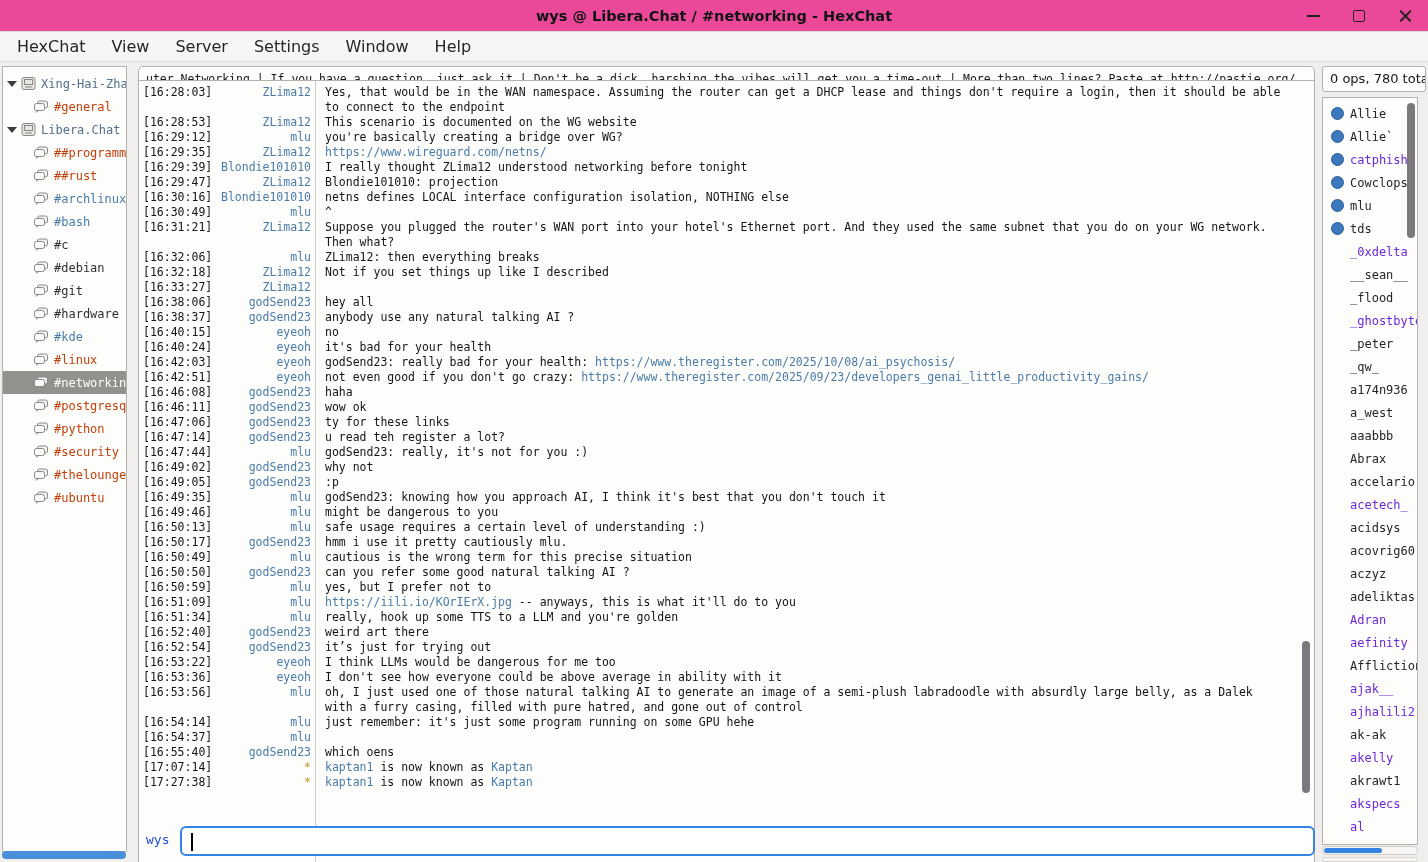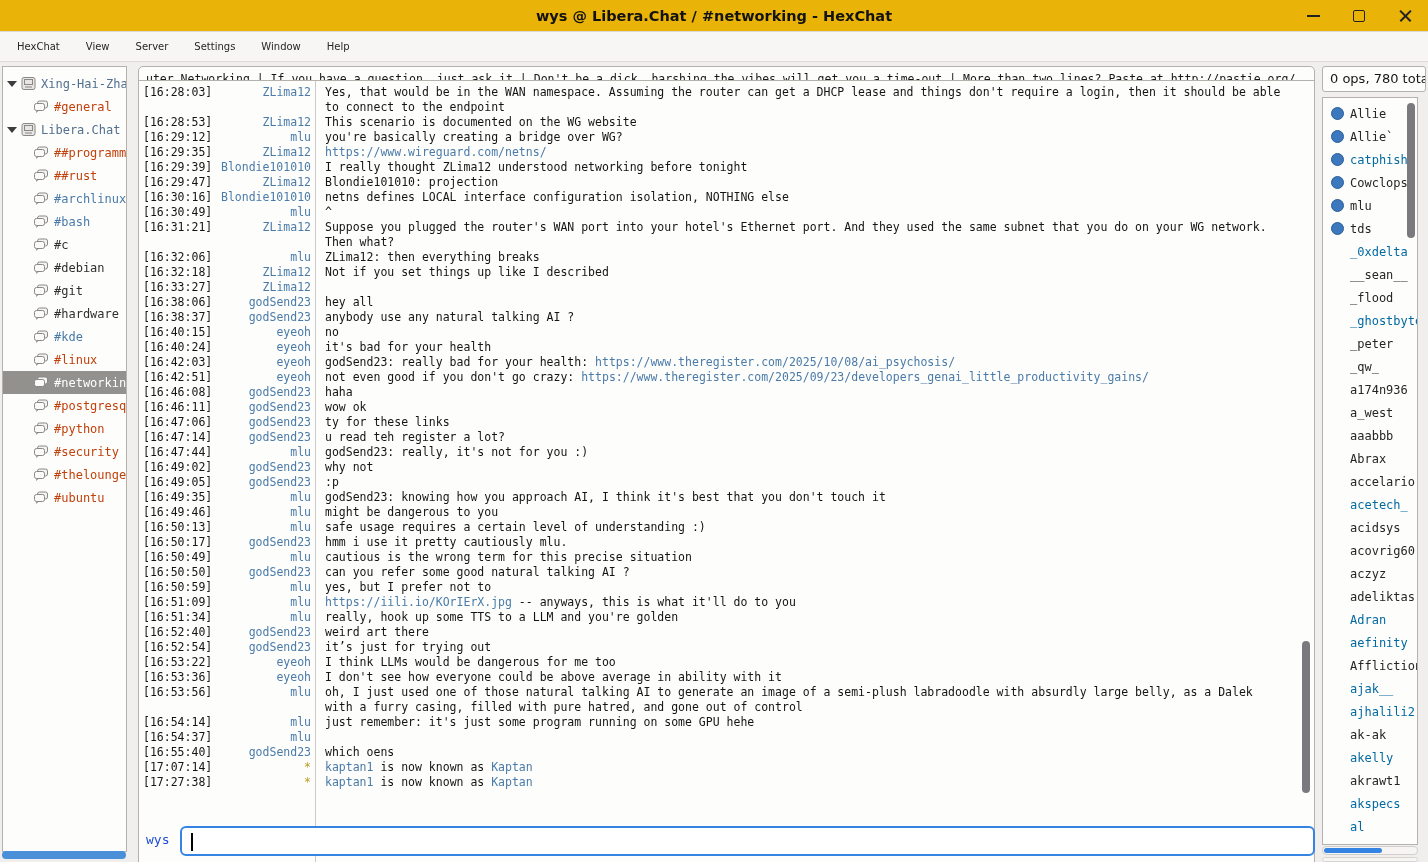--- a/index.html
+++ b/index.html
@@ -1,36 +1,36 @@
 <!DOCTYPE html>
 <html><head>
 <meta charset="utf-8">
 <style>
   * { box-sizing: border-box; margin: 0; padding: 0; }
   body { background:#555; font-family:"DejaVu Sans","Liberation Sans",sans-serif; }
   .window { position:relative; width:1428px; height:862px; background:#f1efed; overflow:hidden;
             font-family:"DejaVu Sans","Liberation Sans",sans-serif; }
 
   
-  .titlebar { position:absolute; left:0; top:0; width:1428px; height:32px; background:#eab308;
+  .titlebar { position:absolute; left:0; top:0; width:1428px; height:32px; background:#ec4899;
               border-bottom:1px solid #dedbd7; }
   .title { position:absolute; left:0; right:0; top:0; height:32px; line-height:32px;
            text-align:center; font-weight:bold; font-size:14.5px; color:#131313; }
   .win-controls { position:absolute; right:10px; top:0; height:32px; display:flex; align-items:center; gap:20px; }
   .win-btn { width:26px; height:26px; display:flex; align-items:center; justify-content:center; cursor:default; }
   .glyph-min { width:13px; height:1.6px; background:#222; }
   .glyph-max { width:12px; height:12px; border:1.6px solid #222; border-radius:2px; }
   .glyph-close { position:relative; width:13px; height:13px; }
   .glyph-close::before,.glyph-close::after{ content:""; position:absolute; left:-1px; top:5.6px; width:15px; height:1.6px; background:#222;}
   .glyph-close::before{ transform:rotate(45deg);} .glyph-close::after{ transform:rotate(-45deg);}
 
   
   .menubar { position:absolute; left:0; top:32px; width:1428px; height:30px; background:#f7f6f4;
              border-bottom:1px solid #dedbd7; display:flex; align-items:center; padding-left:4px; }
-  .menu-item { padding:0 13px; font-size:10px; color:#262626; line-height:29px; }
+  .menu-item { padding:0 13px; font-size:16px; color:#262626; line-height:29px; }
 
   .main { position:absolute; left:0; top:62px; width:1428px; height:800px; }
 
   .panel { background:#fdfdfc; border:1px solid #b5b2ae; }
 
   
   .tree-panel { position:absolute; left:2px; top:4px; width:125px; height:786px; overflow:hidden; padding-top:5px; }
   .tree-row { height:23px; display:flex; align-items:center; white-space:nowrap; overflow:hidden;
               font-family:"DejaVu Sans Mono","Liberation Mono",monospace; font-size:12px; }
   .tree-row.server { padding-left:4px; }
@@ -65,21 +65,21 @@
 
   
   .ul-header { position:absolute; left:1322px; top:4px; width:104px; height:26px; border-radius:3px;
                font-size:13px; color:#161616; line-height:24px; padding:0 7px; white-space:nowrap; overflow:hidden; }
   .userlist { position:absolute; left:1322px; top:35px; width:96px; height:748px; overflow:hidden; padding-top:4px; }
   .user-row { height:23px; display:flex; align-items:center; padding-left:8px; white-space:nowrap; overflow:hidden;
               font-family:"DejaVu Sans Mono","Liberation Mono",monospace; font-size:12px; color:#252525; }
   .user-row .dot { flex:none; width:13px; height:13px; border-radius:50%;
                    background:#3c78be; border:1px solid #2b5d97; margin-right:6px; }
   .user-row .nodot { flex:none; width:19px; }
-  .user-row.away .uname { color:#0369a1; }
+  .user-row.away .uname { color:#6d28d9; }
   .ul-vscroll { position:absolute; right:1px; top:2px; width:11px; bottom:2px; }
   .ul-hscroll { position:absolute; left:1322px; top:784px; width:96px; height:9px; background:#f6f5f3;
                 border:1px solid #d2cfcb; border-radius:4px; }
   .ul-hthumb { position:absolute; left:1px; top:1px; width:58px; height:5px; background:#3584e4; border-radius:3px; }
   .ul-track2 { position:absolute; left:1322px; top:795px; width:96px; height:5px; background:#f6f5f3;
                border:1px solid #d8d5d1; border-radius:3px; }
 
   
   .nicklabel { position:absolute; left:146px; top:770px; font-family:"DejaVu Sans Mono","Liberation Mono",monospace;
                font-size:13px; color:#1d4ed8; }

